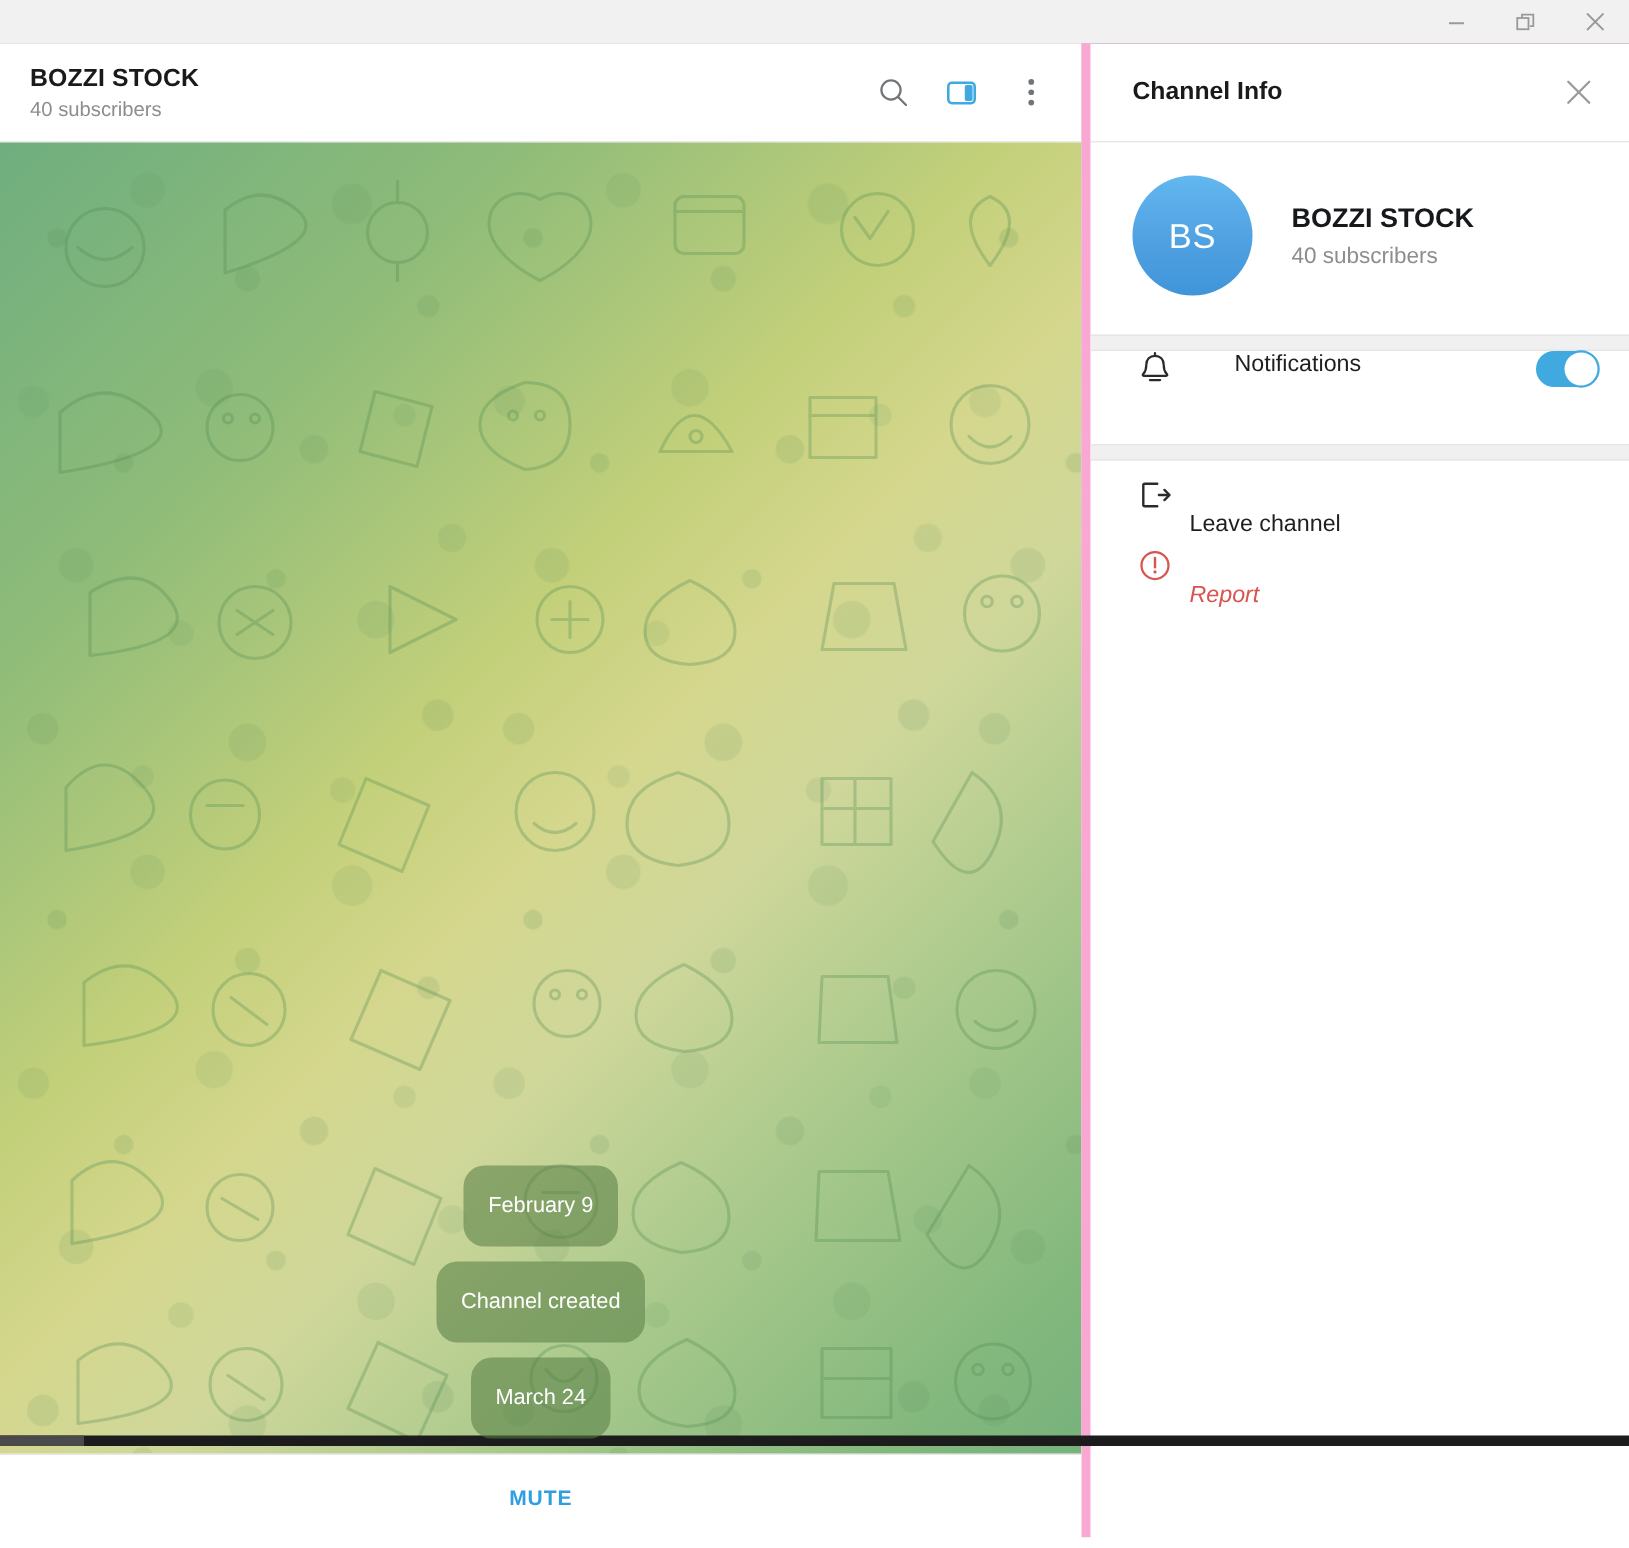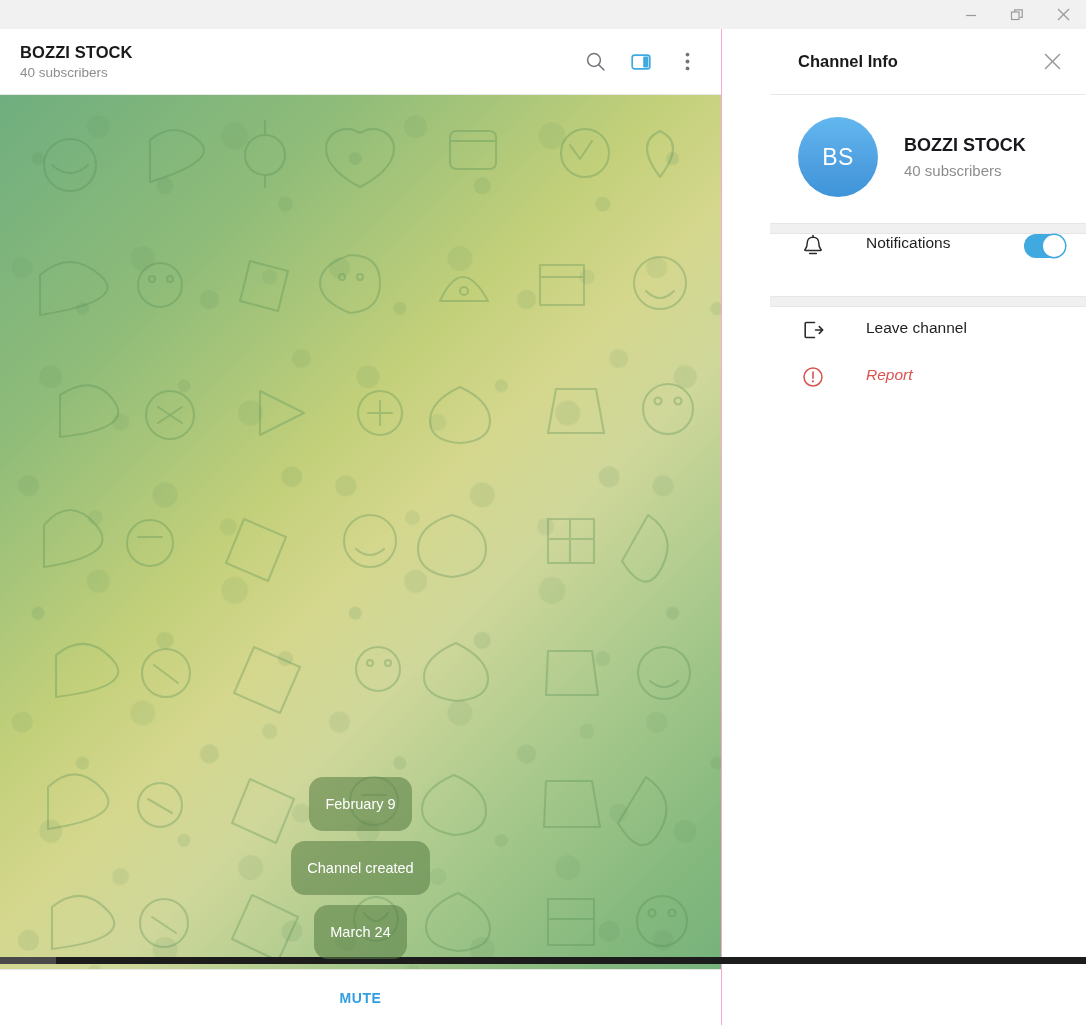--- a/index.html
+++ b/index.html
@@ -104,21 +104,21 @@
     height:56px; flex:0 0 auto; background:#fff; border-top:1px solid #e8e8e8;
     display:flex; align-items:center; justify-content:center;
   }
   .mute-label {
     color:#2f9fe0; font-size:14px; font-weight:bold; letter-spacing:.6px;
   }
 
   
   .infopanel {
     position:absolute; top:29px; left:721px; width:365px; height:996px;
-    background:#fff; border-left:1px solid #f9a8d4; overflow:hidden;padding-left:48px;
+    background:#fff; border-left:6px solid #f9a8d4; overflow:hidden;
   }
   .info-header {
     height:66px; display:flex; align-items:center; padding:0 16px 0 28px;
     border-bottom:1px solid #e8e8e8;
   }
   .info-title { flex:1 1 auto; font-size:16.5px; font-weight:bold; color:#1a1a1a; }
   .close-btn {
     width:36px; height:36px; border-radius:50%;
     display:flex; align-items:center; justify-content:center; color:#9a9a9a;
   }
@@ -149,21 +149,21 @@
   .toggle {
     width:42px; height:24px; border-radius:12px; background:#3fa9e0;
     position:relative; flex:0 0 auto;
   }
   .toggle .knob {
     position:absolute; top:1px; right:1px; width:22px; height:22px; border-radius:50%;
     background:#fff; box-shadow:0 0 0 1.5px #3fa9e0;
   }
 
   .actions { padding:12px 0 0; }
-  .actions .row { min-height:47px; }
+  .actions .row { min-height:47px;flex-direction:column; }
 
   
   .bottom-gap {
     position:absolute; top:1025px; left:0; width:1086px; height:3px; background:#fff;
   }
   .taskbar {
     position:absolute; bottom:0; left:0; width:1086px; height:7px; background:#1c1c1c;
   }
   .taskbar-nub { position:absolute; left:0; top:0; width:56px; height:7px; background:#4a4a4a; }
 </style>

